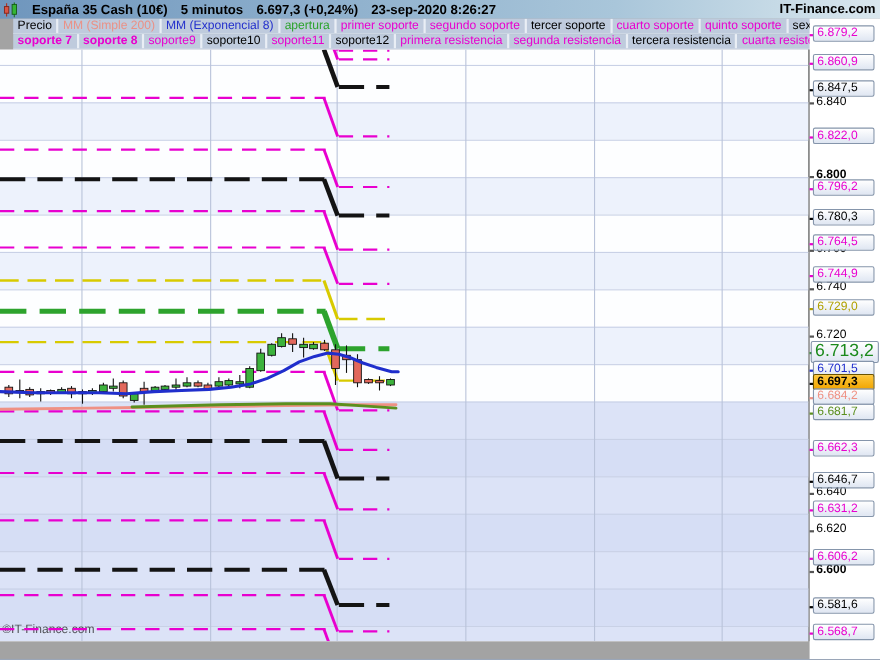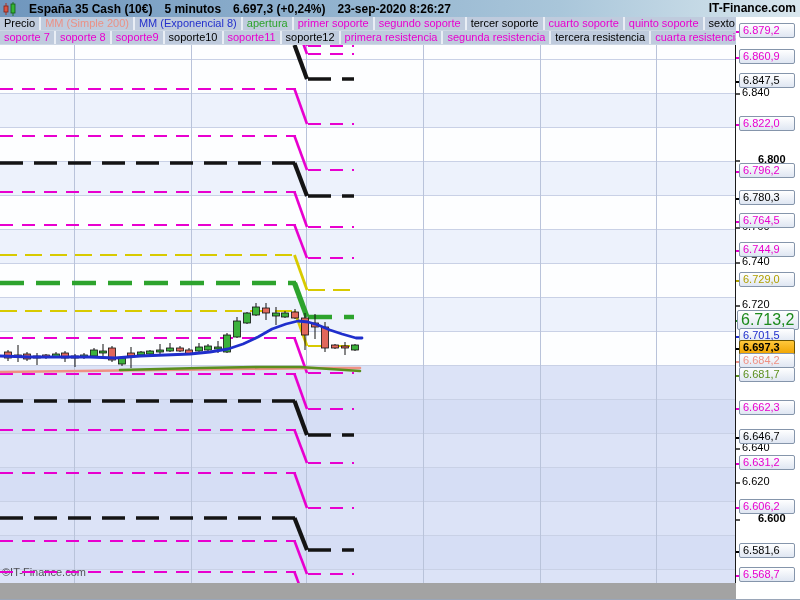--- a/index.html
+++ b/index.html
@@ -7,38 +7,38 @@
           font-family:"Liberation Sans",sans-serif;background:#a3a3a3;
           border-bottom:1px solid #9aa6b8;box-sizing:border-box;}
   
   .titlebar{position:absolute;left:0;top:0;width:800px;height:17px;
             background:linear-gradient(to right,#6f96bd,#a9c6da 70%,#d9e7ee);
             display:flex;align-items:center;font-size:12px;font-weight:bold;color:#000;}
   .titlebar .part{margin-left:12px;white-space:nowrap;}
   .titlebar .icon{margin-left:3px;display:inline-block;width:14px;height:14px;}
   .brand{position:absolute;right:4px;top:1px;font-size:12px;font-weight:bold;color:#000;}
   
-  .legendrow{position:absolute;left:0;width:736px;height:14px;background:#bfcbdd;
+  .legendrow{position:absolute;left:12px;width:736px;height:14px;background:#bfcbdd;
              display:flex;overflow:hidden;border-bottom:1px solid #cdd7e4;box-sizing:border-box;}
   .lg1{top:17px;} .lg2{top:31px;}
   .lcell{flex:0 0 auto;font-size:11px;line-height:13px;padding:0 4px;
          border-right:2px solid #e9eef5;white-space:nowrap;cursor:default;}
   
   .chart{position:absolute;left:0;top:45px;width:735px;height:538px;background:#fdfeff;
          border-right:1px solid #1a1a1a;overflow:hidden;}
   .band,.hgrid,.vgrid{position:absolute;pointer-events:none;}
   .band{left:0;width:735px;}
   .hgrid{left:0;width:735px;height:1px;background:#c9d1e6;}
   .vgrid{top:0;width:1px;height:538px;background:#b9c3da;}
   .watermark{position:absolute;left:2px;top:521px;font-size:11px;color:#222;opacity:.75;}
   .chart svg{position:absolute;left:0;top:0;}
   
   .paxis{position:absolute;left:736px;top:17px;width:64px;height:583px;background:#fff;}
   .ptick{position:absolute;left:6px;font-size:11px;color:#000;white-space:nowrap;}
-  .ptick.bold{font-weight:bold;margin-left:16px;}
+  .ptick.bold{font-weight:bold;}
   .tdash{position:absolute;left:0;width:4px;height:2px;background:#555;}
   .plabel{position:absolute;left:3px;min-width:48px;font-size:11px;line-height:13px;
           padding:0 3px;background:linear-gradient(#ffffff,#dfe6f2);
           border:1px solid #8595ab;border-radius:2px;white-space:nowrap;}
   .plabel.big{font-size:16px;font-weight:normal;line-height:18px;min-width:54px;left:1px;}
   .plabel.orange{background:linear-gradient(#ffc83c,#f0a400);border-color:#6b5300;color:#000;font-weight:bold;}
   
   .taxis{position:absolute;left:0;top:583px;width:737px;height:17px;background:#fff;
          border-top:1px solid #222;box-sizing:border-box;}
   .tlabel{position:absolute;top:3px;font-size:11px;color:#000;transform:translateX(-50%);}
@@ -71,22 +71,22 @@
       <span class="lcell" style="color: rgb(36, 48, 204);">MM (Exponencial 8)</span>
       <span class="lcell" style="color: rgb(45, 163, 45);">apertura</span>
       <span class="lcell" style="color: rgb(232, 0, 207);">primer soporte</span>
       <span class="lcell" style="color: rgb(232, 0, 207);">segundo soporte</span>
       <span class="lcell" style="color: rgb(0, 0, 0);">tercer soporte</span>
       <span class="lcell" style="color: rgb(232, 0, 207);">cuarto soporte</span>
       <span class="lcell" style="color: rgb(232, 0, 207);">quinto soporte</span>
       <span class="lcell" style="color: rgb(0, 0, 0);">sexto soporte</span>
     </div>
   <div class="legendrow lg2" id="legend2">
-      <span class="lcell" style="color: rgb(232, 0, 207);">soporte 7</span>
-      <span class="lcell" style="color: rgb(232, 0, 207);">soporte 8</span>
+      <span class="lcell" style="color: rgb(232, 0, 207); font-weight: bold;">soporte 7</span>
+      <span class="lcell" style="color: rgb(232, 0, 207); font-weight: bold;">soporte 8</span>
       <span class="lcell" style="color: rgb(232, 0, 207);">soporte9</span>
       <span class="lcell" style="color: rgb(0, 0, 0);">soporte10</span>
       <span class="lcell" style="color: rgb(232, 0, 207);">soporte11</span>
       <span class="lcell" style="color: rgb(0, 0, 0);">soporte12</span>
       <span class="lcell" style="color: rgb(232, 0, 207);">primera resistencia</span>
       <span class="lcell" style="color: rgb(232, 0, 207);">segunda resistencia</span>
       <span class="lcell" style="color: rgb(0, 0, 0);">tercera resistencia</span>
       <span class="lcell" style="color: rgb(232, 0, 207);">cuarta resistencia</span>
     </div>
 

